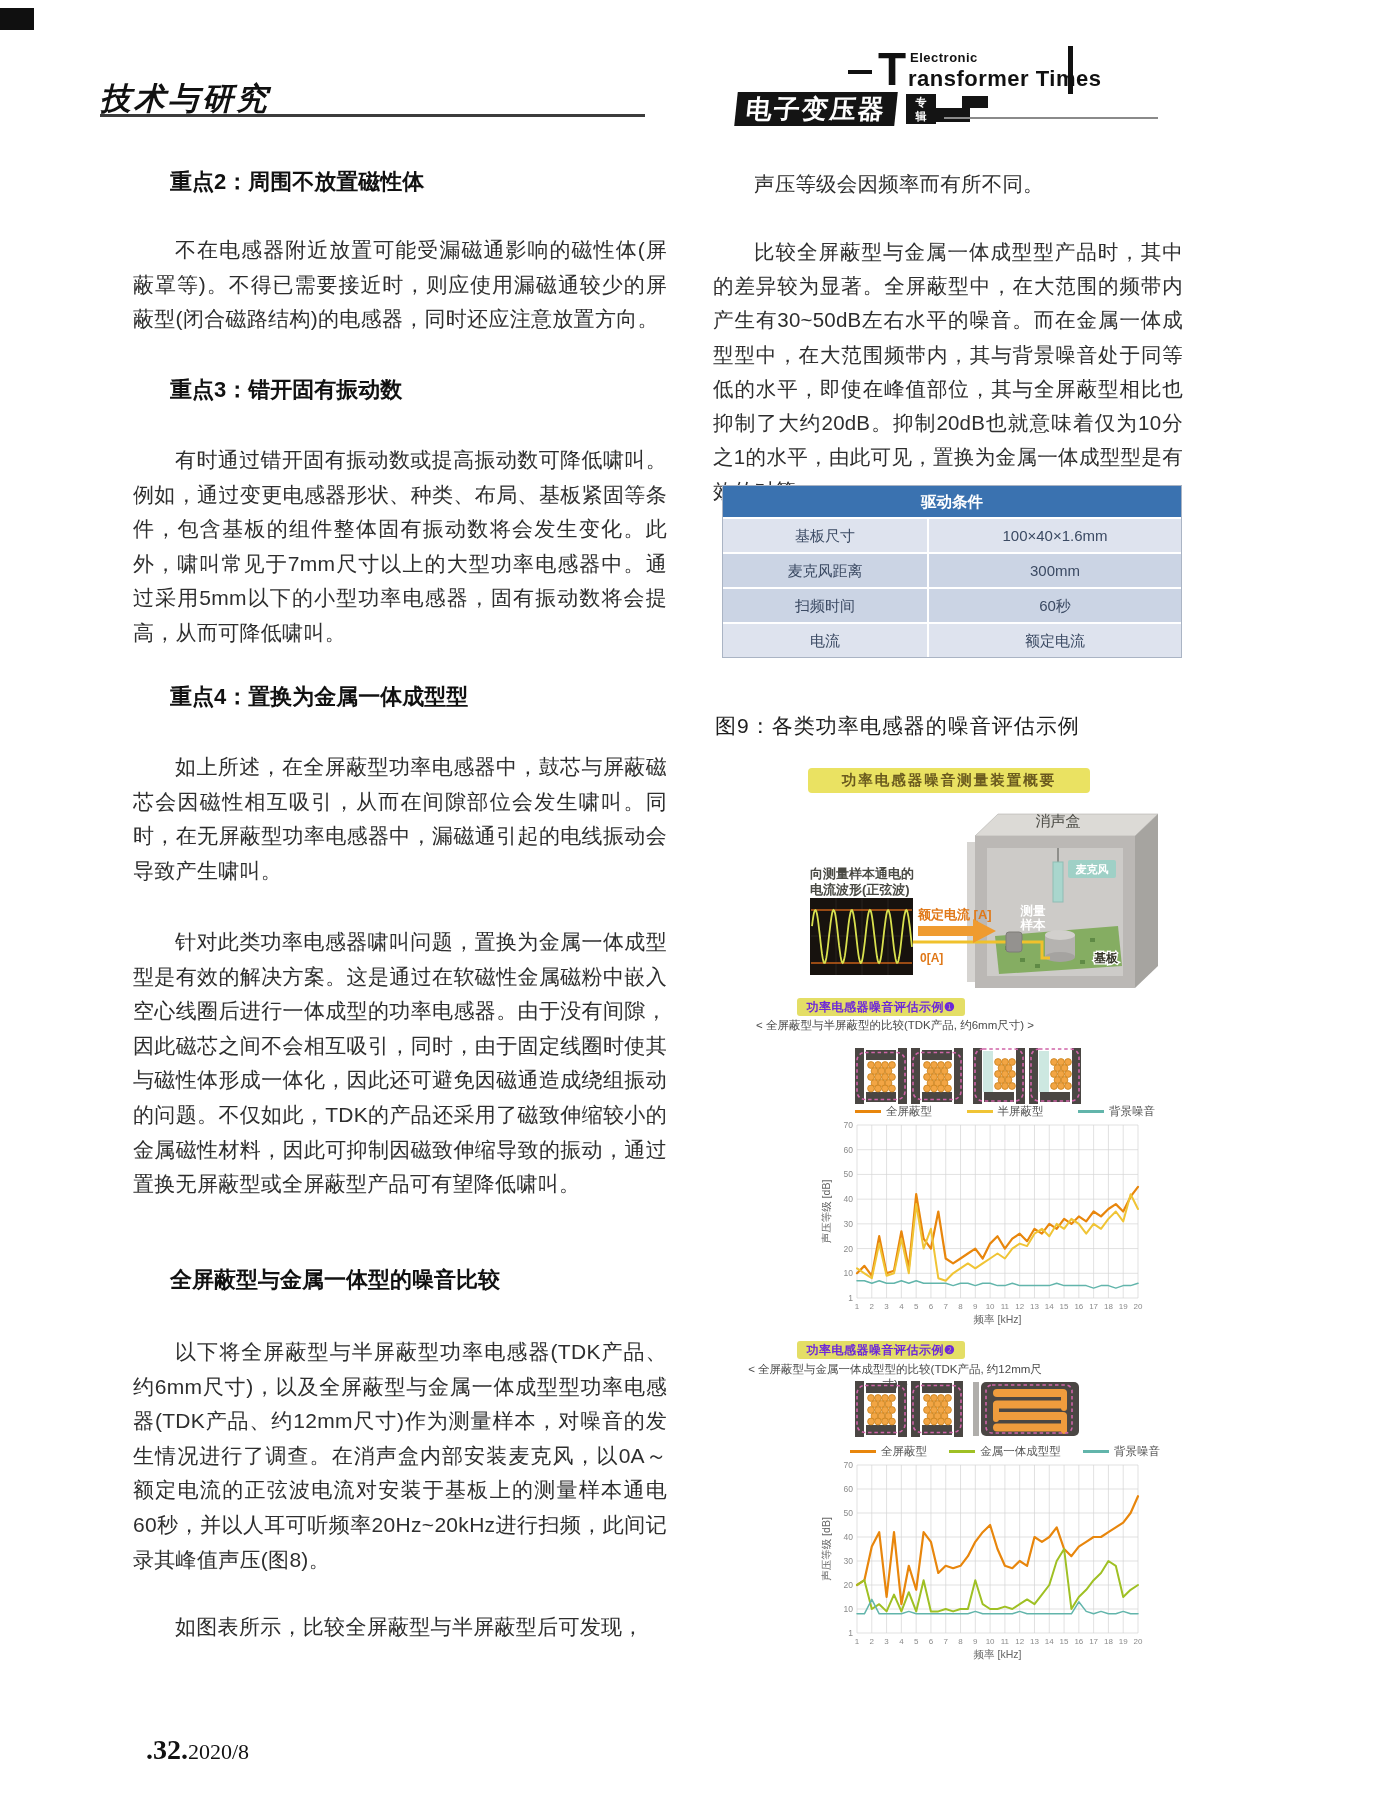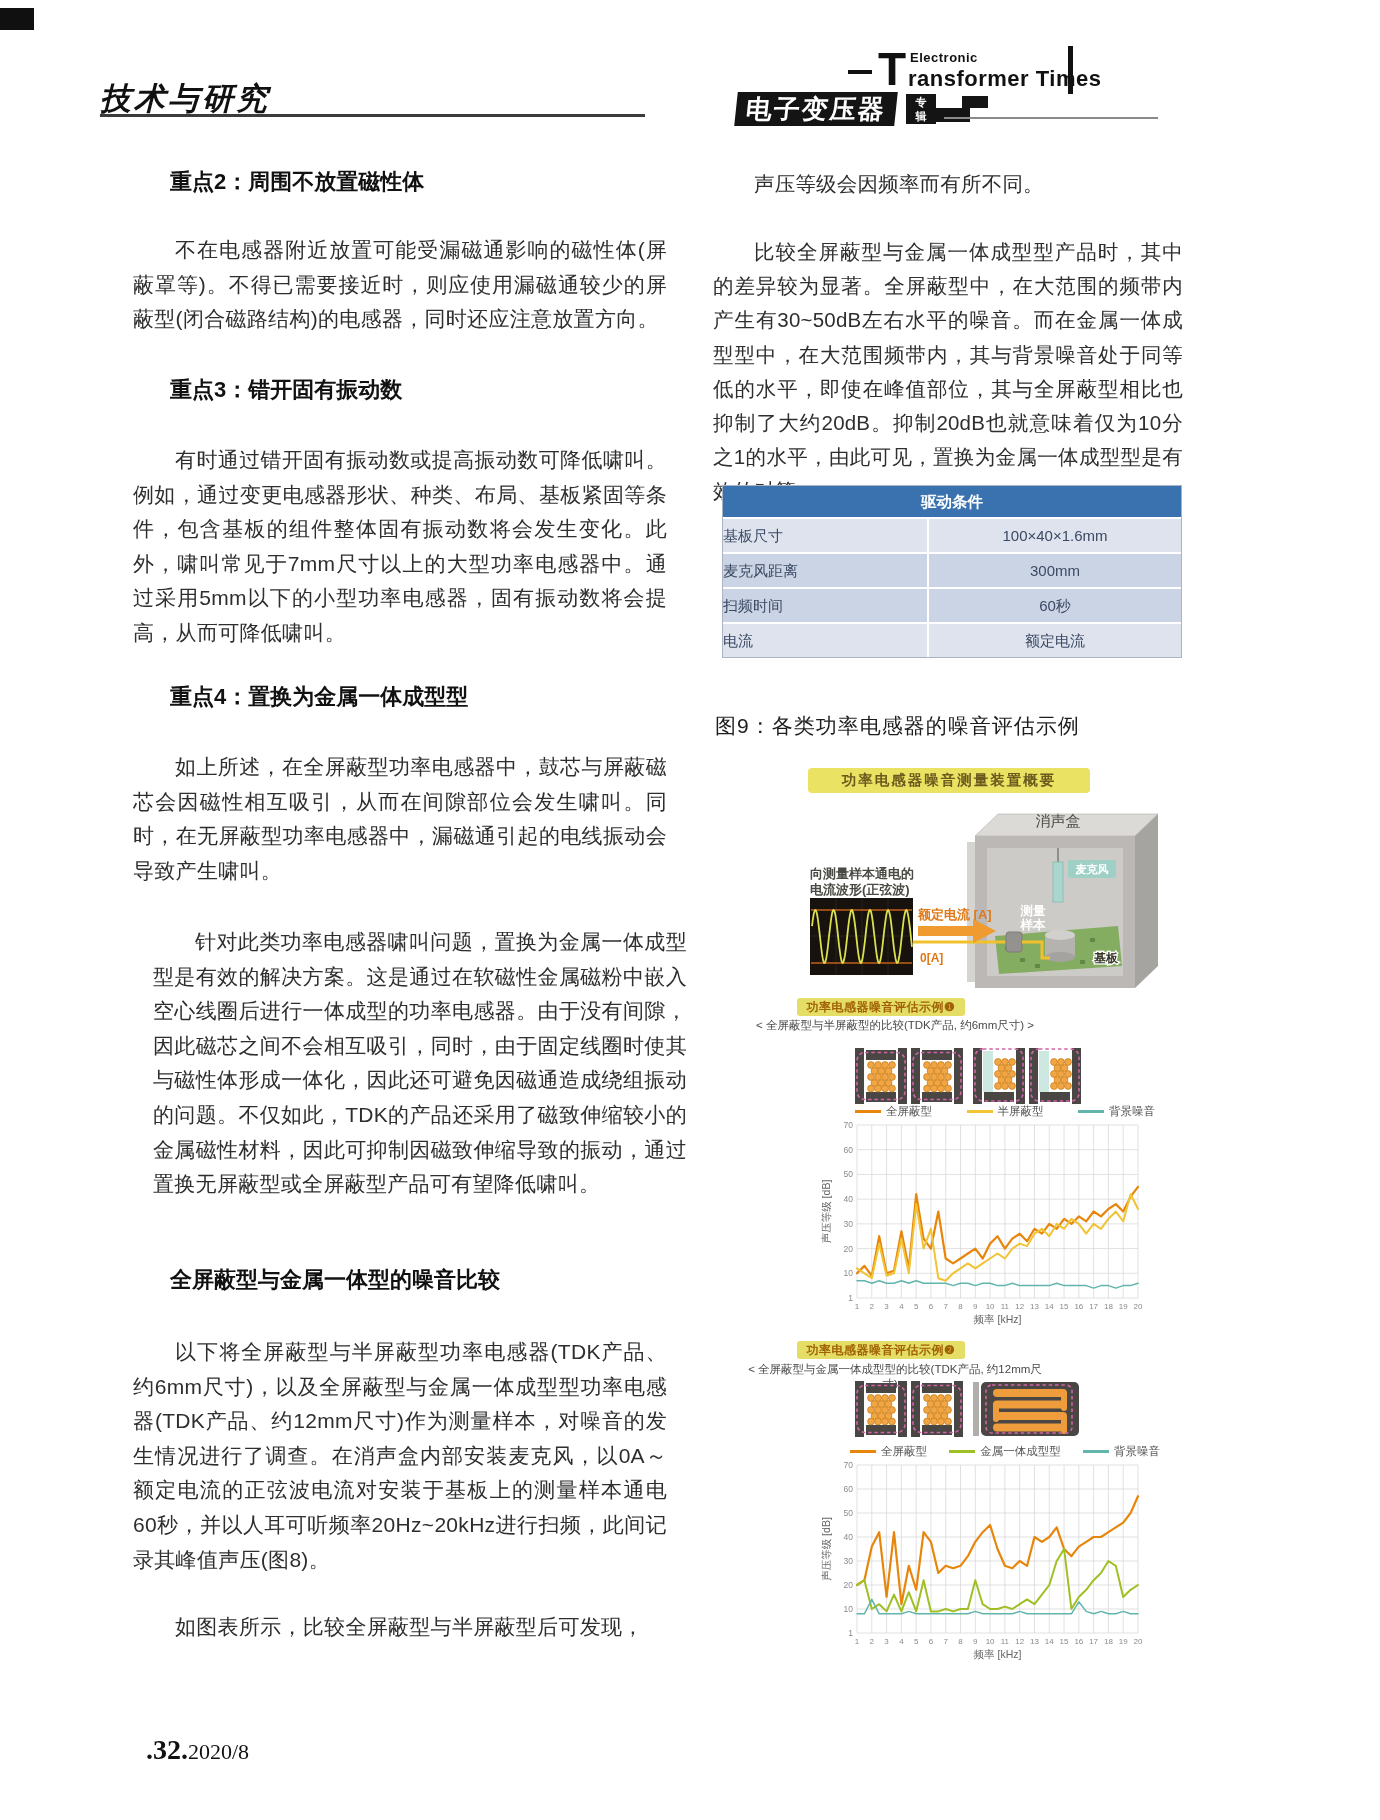--- a/index.html
+++ b/index.html
@@ -31,31 +31,31 @@
   .lh{left:133px;width:534px;font-size:22px;font-weight:bold;color:#111;padding-left:37px;box-sizing:border-box;}
   .para{left:133px;width:534px;font-size:21px;line-height:34.6px;text-align:justify;
     text-indent:2em;color:#2e2e2e;letter-spacing:.3px;}
   .para-r{left:713px;width:470px;font-size:20.5px;line-height:34.2px;text-align:justify;
     text-indent:2em;color:#2e2e2e;letter-spacing:.2px;}
   
   #drive-table{left:722px;top:485px;width:458px;border:1px solid #aab4c4;background:#ffffff;}
   .t-head{height:31px;background:#3a72b0;color:#ffffff;font-size:15.5px;font-weight:bold;
     text-align:center;line-height:31px;}
   .t-row{display:flex;height:33px;border-top:2px solid #ffffff;}
-  .t-row .c1{width:204px;border-right:2px solid #ffffff;text-align:left;line-height:33px;
+  .t-row .c1{width:204px;border-right:2px solid #ffffff;text-align:center;line-height:33px;
     font-size:15px;color:#3b4a63;}
   .t-row .c2{flex:1;text-align:center;line-height:33px;font-size:15px;color:#3b4a63;}
   .t-row.odd >div{background:#dee3ee;}
   .t-row.even >div{background:#cbd4e4;}
   #figure-caption{left:715px;top:712px;width:400px;text-align:left;font-size:21px;color:#1d1d1d;letter-spacing:1px;}
   
   .banner-top{left:808px;top:768px;width:282px;height:25px;background:#eae262;border-radius:4px;
     text-align:center;line-height:25px;font-size:14.5px;font-weight:bold;color:#6a5a1e;letter-spacing:2px;}
   .banner-sm{width:168px;height:18px;background:#e4de66;border-radius:3px;text-align:center;
-    line-height:18px;font-size:12px;font-weight:bold;color:#a16207;letter-spacing:.5px;}
+    line-height:18px;font-size:12px;font-weight:bold;color:#6d28d9;letter-spacing:.5px;}
   .fig-cap{left:745px;width:300px;text-align:center;font-size:11.5px;color:#4a4a4a;}
   .legend-row{display:flex;justify-content:space-between;height:16px;align-items:center;}
   .lg-item{display:flex;align-items:center;}
   .lg-line{display:inline-block;width:26px;height:3px;margin-right:5px;}
   .lg-label{font-size:11.5px;color:#555;}
   svg text{font-family:"Liberation Sans",sans-serif;}
   
   #footer{left:118px;top:1734px;font-family:"Liberation Serif",serif;color:#111;}
   #footer .pg{font-size:28px;font-weight:bold;margin-left:28px;}
   #footer .iss{font-size:22px;}
@@ -80,21 +80,21 @@
 <div class="abs" id="badge-rule"></div>
 
 <div class="abs lh" style="top:167px;">重点2：周围不放置磁性体</div>
 <div class="abs para" style="top:233px;">不在电感器附近放置可能受漏磁通影响的磁性体(屏蔽罩等)。不得已需要接近时，则应使用漏磁通较少的屏蔽型(闭合磁路结构)的电感器，同时还应注意放置方向。</div>
 
 <div class="abs lh" style="top:375px;">重点3：错开固有振动数</div>
 <div class="abs para" style="top:443px;">有时通过错开固有振动数或提高振动数可降低啸叫。例如，通过变更电感器形状、种类、布局、基板紧固等条件，包含基板的组件整体固有振动数将会发生变化。此外，啸叫常见于7mm尺寸以上的大型功率电感器中。通过采用5mm以下的小型功率电感器，固有振动数将会提高，从而可降低啸叫。</div>
 
 <div class="abs lh" style="top:682px;">重点4：置换为金属一体成型型</div>
 <div class="abs para" style="top:750px;">如上所述，在全屏蔽型功率电感器中，鼓芯与屏蔽磁芯会因磁性相互吸引，从而在间隙部位会发生啸叫。同时，在无屏蔽型功率电感器中，漏磁通引起的电线振动会导致产生啸叫。</div>
-<div class="abs para" style="top:925px;margin-left:20px;">针对此类功率电感器啸叫问题，置换为金属一体成型型是有效的解决方案。这是通过在软磁性金属磁粉中嵌入空心线圈后进行一体成型的功率电感器。由于没有间隙，因此磁芯之间不会相互吸引，同时，由于固定线圈时使其与磁性体形成一体化，因此还可避免因磁通造成绕组振动的问题。不仅如此，TDK的产品还采用了磁致伸缩较小的金属磁性材料，因此可抑制因磁致伸缩导致的振动，通过置换无屏蔽型或全屏蔽型产品可有望降低啸叫。</div>
+<div class="abs para" style="top:925px;">针对此类功率电感器啸叫问题，置换为金属一体成型型是有效的解决方案。这是通过在软磁性金属磁粉中嵌入空心线圈后进行一体成型的功率电感器。由于没有间隙，因此磁芯之间不会相互吸引，同时，由于固定线圈时使其与磁性体形成一体化，因此还可避免因磁通造成绕组振动的问题。不仅如此，TDK的产品还采用了磁致伸缩较小的金属磁性材料，因此可抑制因磁致伸缩导致的振动，通过置换无屏蔽型或全屏蔽型产品可有望降低啸叫。</div>
 
 <div class="abs lh" style="top:1265px;">全屏蔽型与金属一体型的噪音比较</div>
 <div class="abs para" style="top:1335px;">以下将全屏蔽型与半屏蔽型功率电感器(TDK产品、约6mm尺寸)，以及全屏蔽型与金属一体成型型功率电感器(TDK产品、约12mm尺寸)作为测量样本，对噪音的发生情况进行了调查。在消声盒内部安装麦克风，以0A～额定电流的正弦波电流对安装于基板上的测量样本通电60秒，并以人耳可听频率20Hz~20kHz进行扫频，此间记录其峰值声压(图8)。</div>
 <div class="abs para" style="top:1610px;">如图表所示，比较全屏蔽型与半屏蔽型后可发现，</div>
 
 <div class="abs para-r" style="top:167px;">声压等级会因频率而有所不同。</div>
 <div class="abs para-r" style="top:235px;">比较全屏蔽型与金属一体成型型产品时，其中的差异较为显著。全屏蔽型中，在大范围的频带内产生有30~50dB左右水平的噪音。而在金属一体成型型中，在大范围频带内，其与背景噪音处于同等低的水平，即使在峰值部位，其与全屏蔽型相比也抑制了大约20dB。抑制20dB也就意味着仅为10分之1的水平，由此可见，置换为金属一体成型型是有效的对策。</div>
 
 <div class="abs" id="drive-table">
   <div class="t-head">驱动条件</div>

